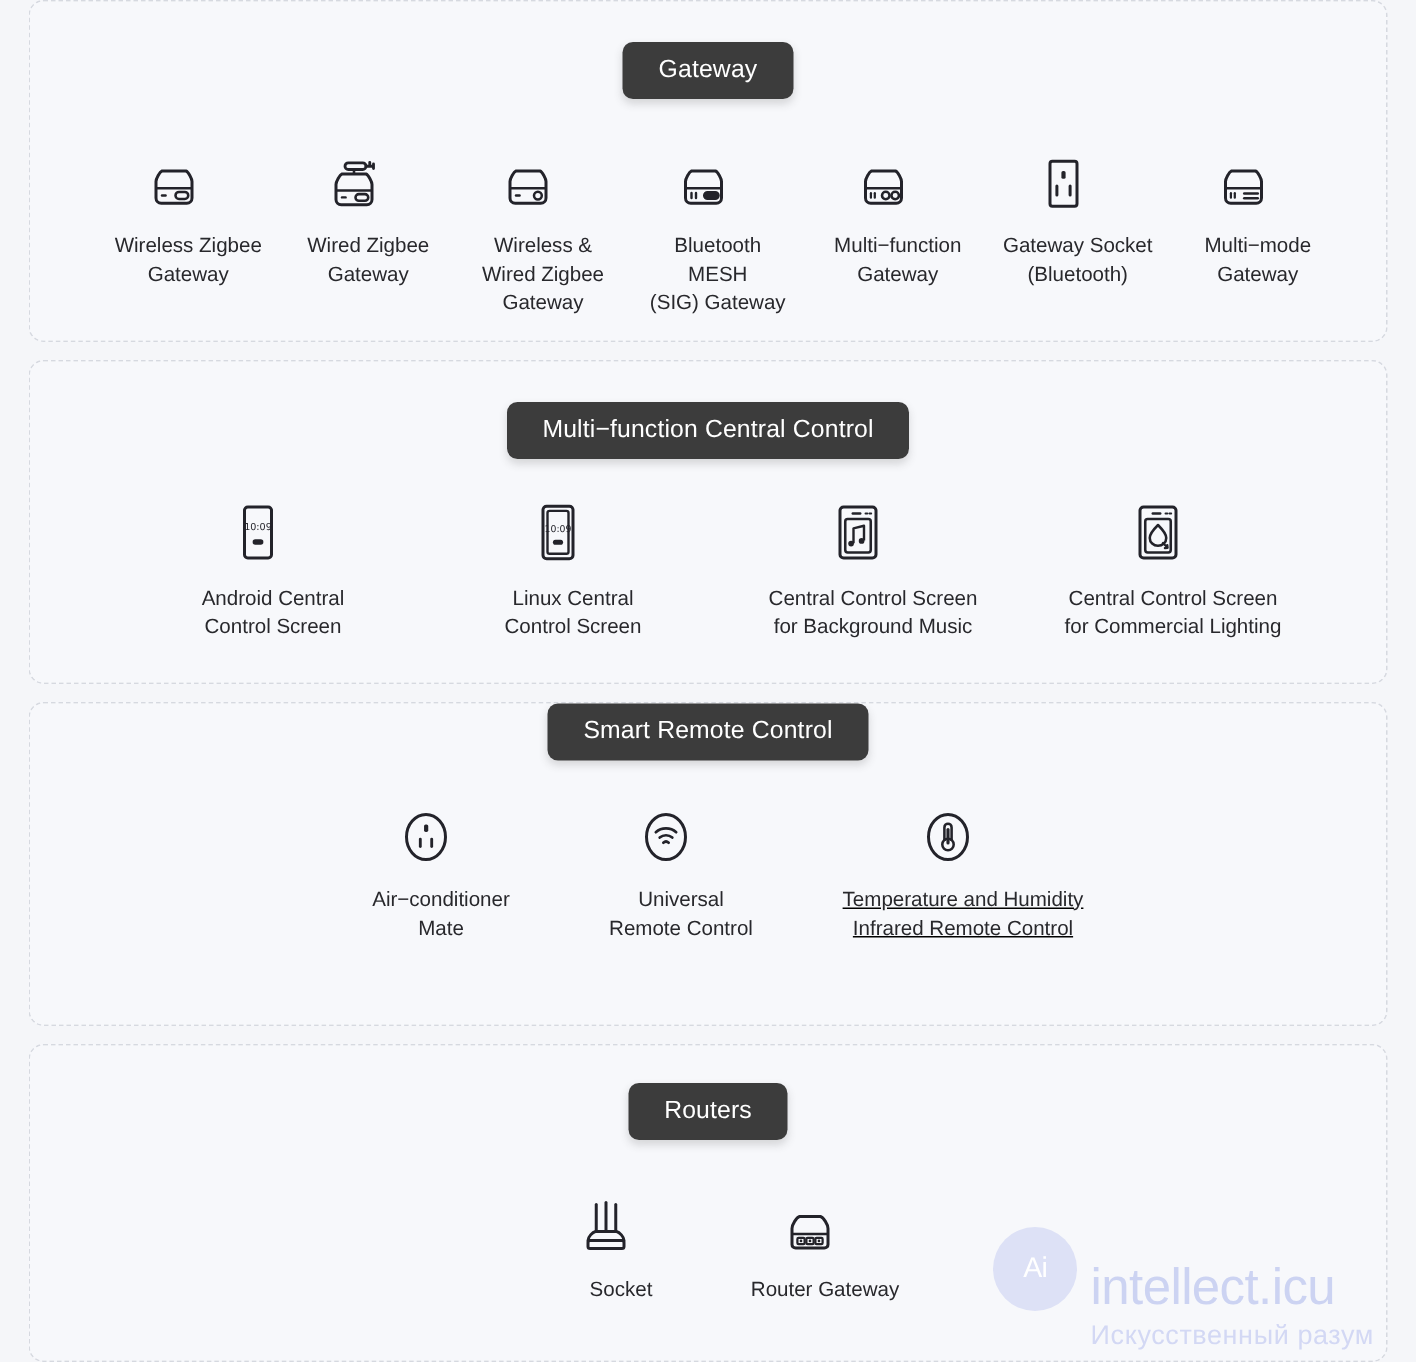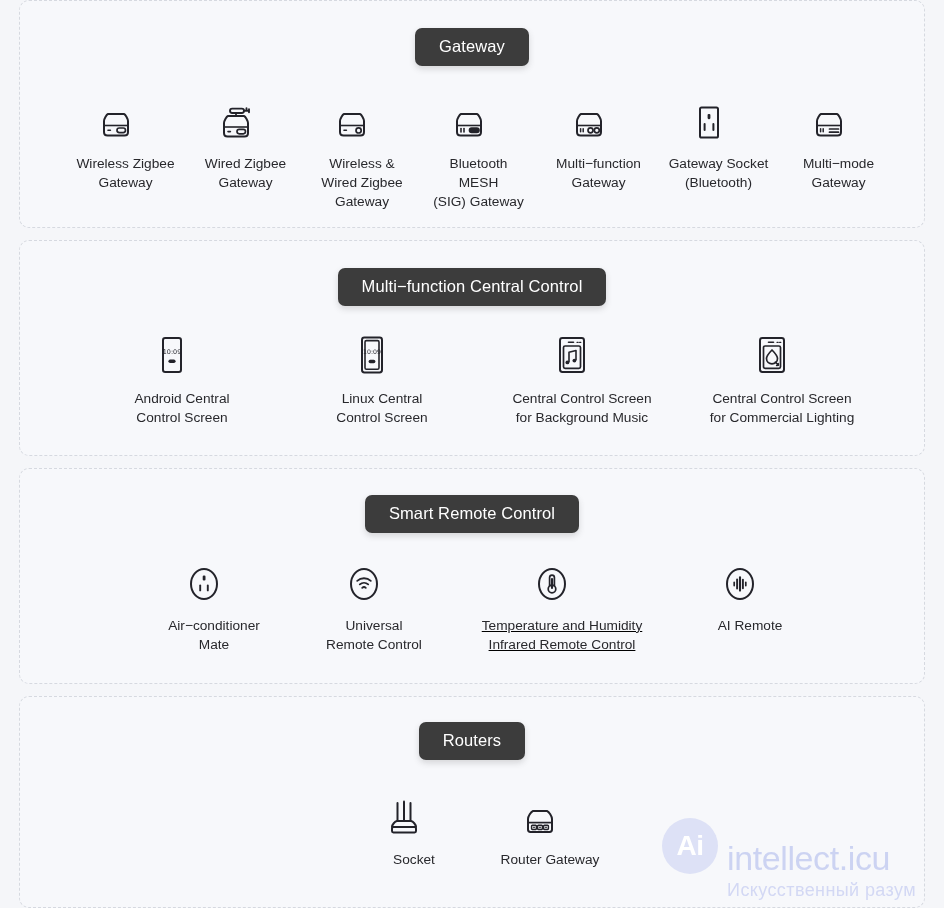--- a/index.html
+++ b/index.html
@@ -46,21 +46,21 @@
     font-size: 16.5px;
     line-height: 1;
     padding: 10px 24px 11px 24px;
     letter-spacing: .1px;
     box-shadow: 0 3px 6px rgba(60,60,60,.18);
     white-space: nowrap;
   }
 
   .sec-gateway .badge { margin-top: 27px; }
   .sec-central .badge { margin-top: 27px; }
-  .sec-remote  .badge { margin-top: 26px; }
+  .sec-remote  .badge { }
   .sec-routers .badge { margin-top: 25px; }
 
   .items {
     width: 100%;
     display: flex;
     justify-content: center;
     align-items: flex-start;
   }
 
   .item {
@@ -114,23 +114,22 @@
     gap: 9px;
     opacity: 1;
     pointer-events: none;
   }
   .wm-circle {
     width: 56px; height: 56px;
     border-radius: 50%;
     background: #dde1f6;
     display: flex; align-items: center; justify-content: center;
     color: #ffffff;
-    font-size: 28px;
+    font-size: 19px;
     letter-spacing: -.5px;
-    font-weight: bold;
   }
   .wm-text { display: flex; flex-direction: column; line-height: 1; }
   .wm-main { font-size: 34px; color: #ccd3f2; letter-spacing: -.4px; margin-top: 48px; }
   .wm-sub  { font-size: 18px; color: #d3d8f4; margin-top: 6px; letter-spacing: .4px; }
 </style>
 </head>
 <body>
 
 <div id="page">
 
@@ -340,33 +339,20 @@
             <ellipse cx="20" cy="21" rx="13" ry="15" fill="none" stroke="#23232a" stroke-width="2"></ellipse>
             <path d="M17.6 23.6 L17.6 14.6 C17.6 13.2 18.7 12.1 20 12.1 C21.3 12.1 22.4 13.2 22.4 14.6 L22.4 23.6" fill="none" stroke="#23232a" stroke-width="1.7"></path>
             <circle cx="20" cy="26" r="3.8" fill="none" stroke="#23232a" stroke-width="1.7"></circle>
             <line x1="20" y1="16" x2="20" y2="25" stroke="#23232a" stroke-width="2.1" stroke-linecap="round"></line>
           </svg>
         </div>
         <div class="label">Temperature and Humidity
 Infrared Remote Control</div>
       </div>
 
-      <div class="item">
-        <div class="icon-wrap">
-          <svg width="40" height="42" viewBox="0 0 40 42">
-            <ellipse cx="20" cy="21" rx="13" ry="15" fill="none" stroke="#23232a" stroke-width="2"></ellipse>
-            <line x1="14.2" y1="19.4" x2="14.2" y2="22.6" stroke="#23232a" stroke-width="1.7" stroke-linecap="round"></line>
-            <line x1="17.1" y1="16.4" x2="17.1" y2="25.6" stroke="#23232a" stroke-width="1.9" stroke-linecap="round"></line>
-            <line x1="20" y1="14.4" x2="20" y2="27.6" stroke="#23232a" stroke-width="2.1" stroke-linecap="round"></line>
-            <line x1="22.9" y1="16.8" x2="22.9" y2="25.2" stroke="#23232a" stroke-width="1.9" stroke-linecap="round"></line>
-            <line x1="25.8" y1="19.4" x2="25.8" y2="22.6" stroke="#23232a" stroke-width="1.7" stroke-linecap="round"></line>
-          </svg>
-        </div>
-        <div class="label">AI Remote</div>
-      </div>
 
     </div>
   </div>
 
   <div class="section sec-routers">
     <div class="badge">Routers</div>
     <div class="items">
 
       <div class="item">
         <div class="icon-wrap">

